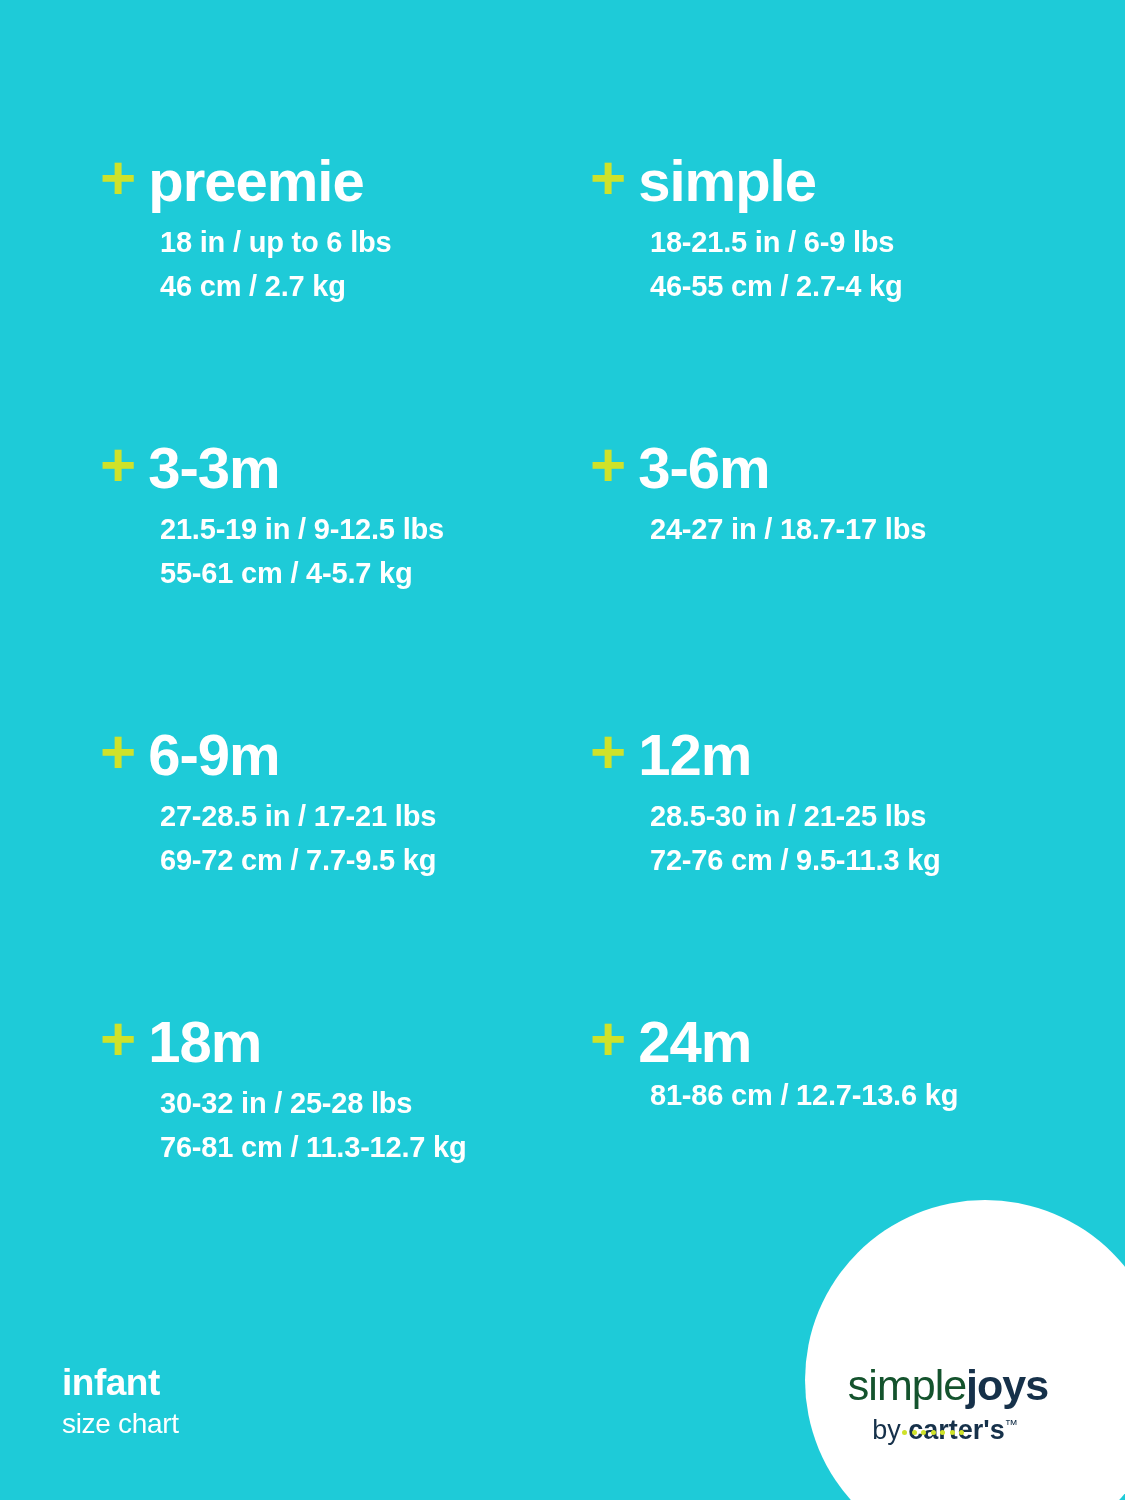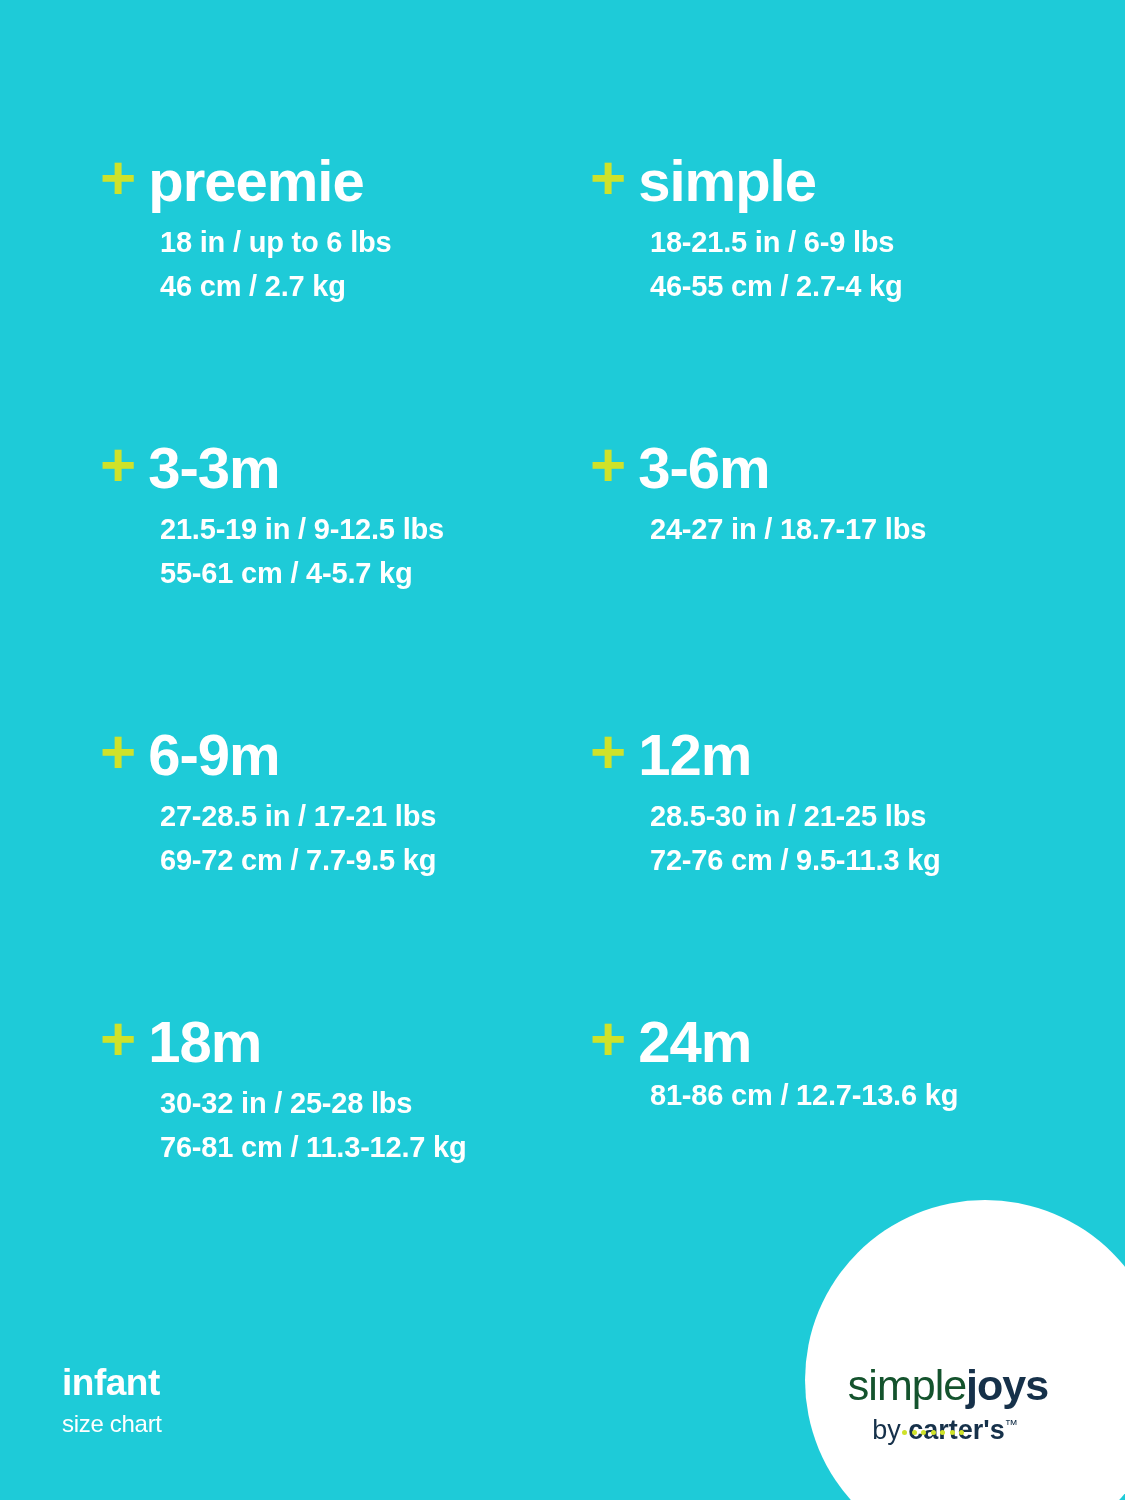--- a/index.html
+++ b/index.html
@@ -68,21 +68,21 @@
     bottom: 56px;
     color: #ffffff;
   }
   .footer-label .l1 {
     font-size: 37px;
     font-weight: bold;
     line-height: 42px;
     letter-spacing: -0.5px;
   }
   .footer-label .l2 {
-    font-size: 24px;
+    font-size: 28px;
     font-weight: normal;
     line-height: 40px;
     letter-spacing: -0.3px;
   }
 
   .logo-circle {
     position: absolute;
     right: -40px;
     bottom: -60px;
     width: 360px;

